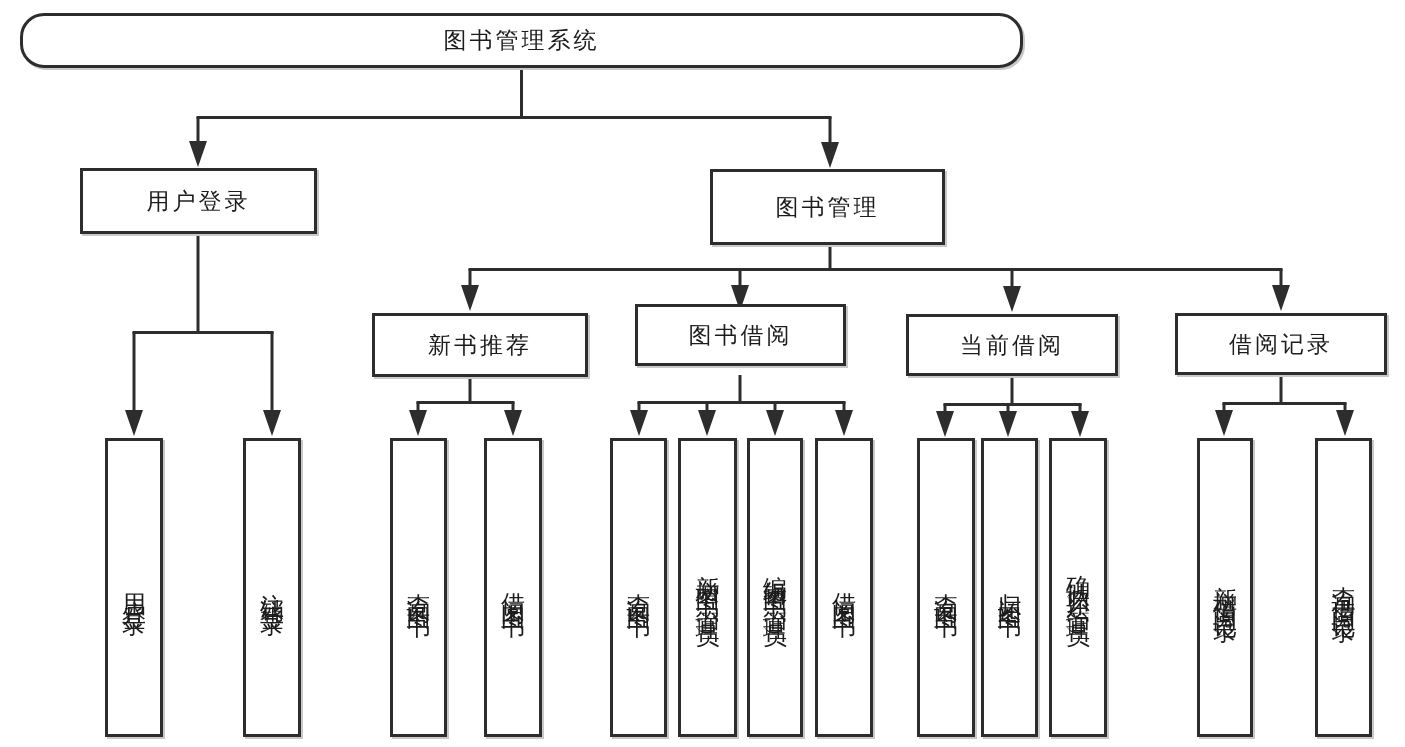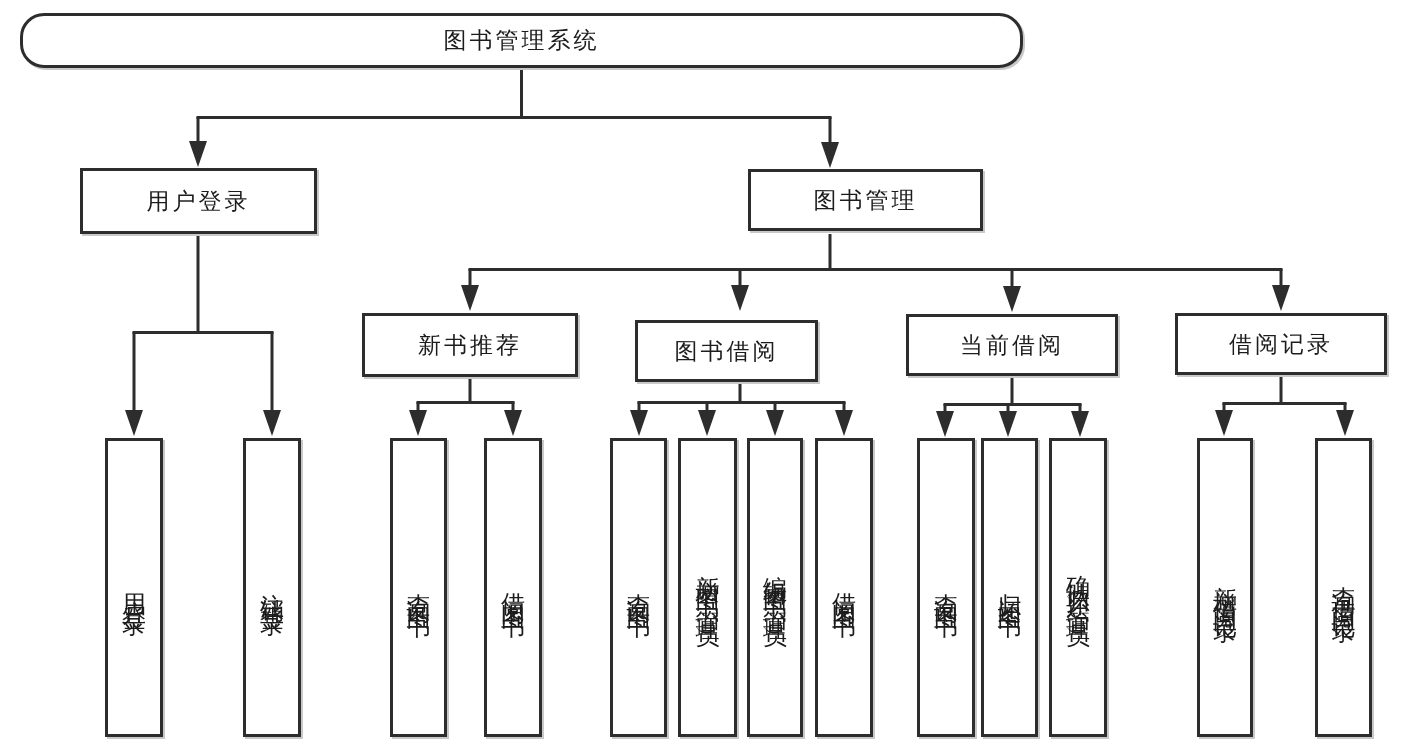--- a/index.html
+++ b/index.html
@@ -136,24 +136,24 @@
       <line x1="1224" y1="403" x2="1224" y2="413"></line>
       <polygon points="1215,410 1233,410 1224,436"></polygon>
       <line x1="1345" y1="403" x2="1345" y2="413"></line>
       <polygon points="1336,410 1354,410 1345,436"></polygon>
     </g>
   </svg>
 
   <div class="box parent" style="left:20px; top:13px; width:1003px; height:55px;border-radius:24px;">图书管理系统</div>
 
   <div class="box parent" style="left:80px; top:168px; width:237px; height:66px;">用户登录</div>
-  <div class="box parent" style="left:748px; top:169px; width:235px; height:62px;">图书管理</div>
+  <div class="box parent" style="left:710px; top:169px; width:235px; height:76px;">图书管理</div>
 
-  <div class="box parent" style="left:362px; top:313px; width:216px; height:64px;font-family:Liberation Serif, serif;">新书推荐</div>
-  <div class="box parent" style="left:635px; top:320px; width:183px; height:62px;">图书借阅</div>
+  <div class="box parent" style="left:372px; top:313px; width:216px; height:64px;font-family:Liberation Serif, serif;">新书推荐</div>
+  <div class="box parent" style="left:635px; top:304px; width:211px; height:62px;">图书借阅</div>
   <div class="box parent" style="left:1175px; top:313px; width:212px; height:62px;">借阅记录</div>
   <div class="box parent" style="left:906px; top:314px; width:212px; height:62px;">当前借阅</div>
 
   <div class="box leaf" style="left:105px; top:438px; width:58px; height:299px;">用户登录</div>
   <div class="box leaf" style="left:243px; top:438px; width:58px; height:299px;">注销登录</div>
 
   <div class="box leaf" style="left:390px; top:438px; width:57px; height:299px;">查询图书</div>
   <div class="box leaf" style="left:484px; top:438px; width:58px; height:299px;">借阅图书</div>
 
   <div class="box leaf" style="left:610px; top:438px; width:57px; height:299px;">查询图书</div>

